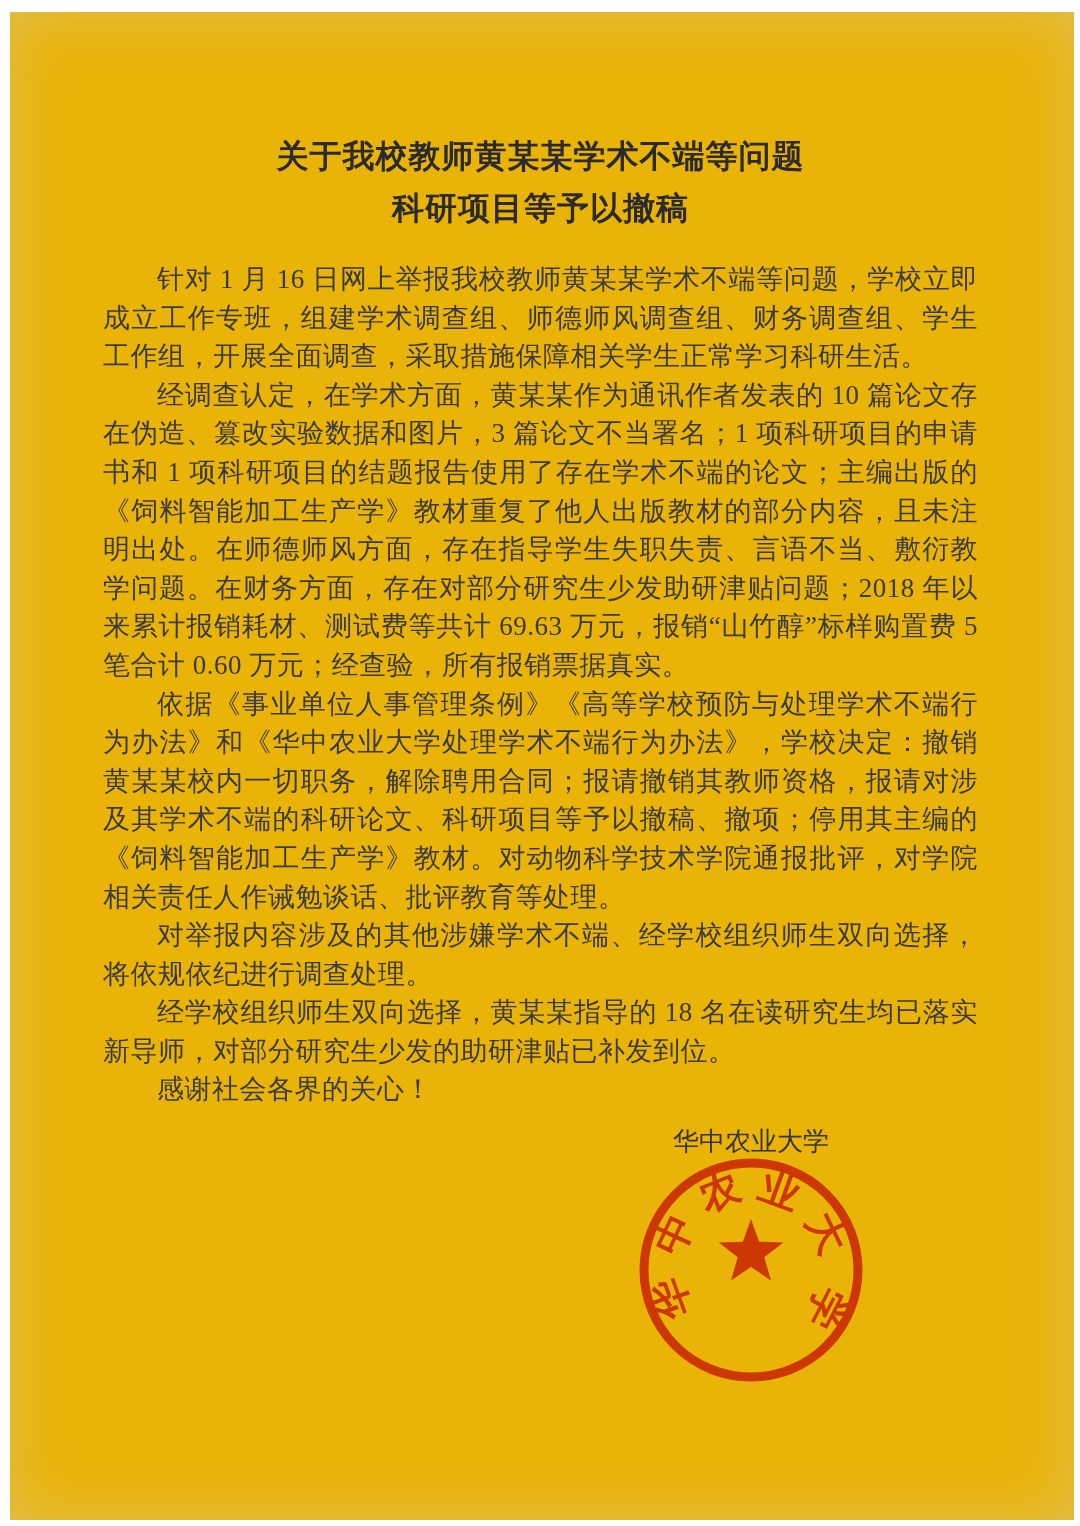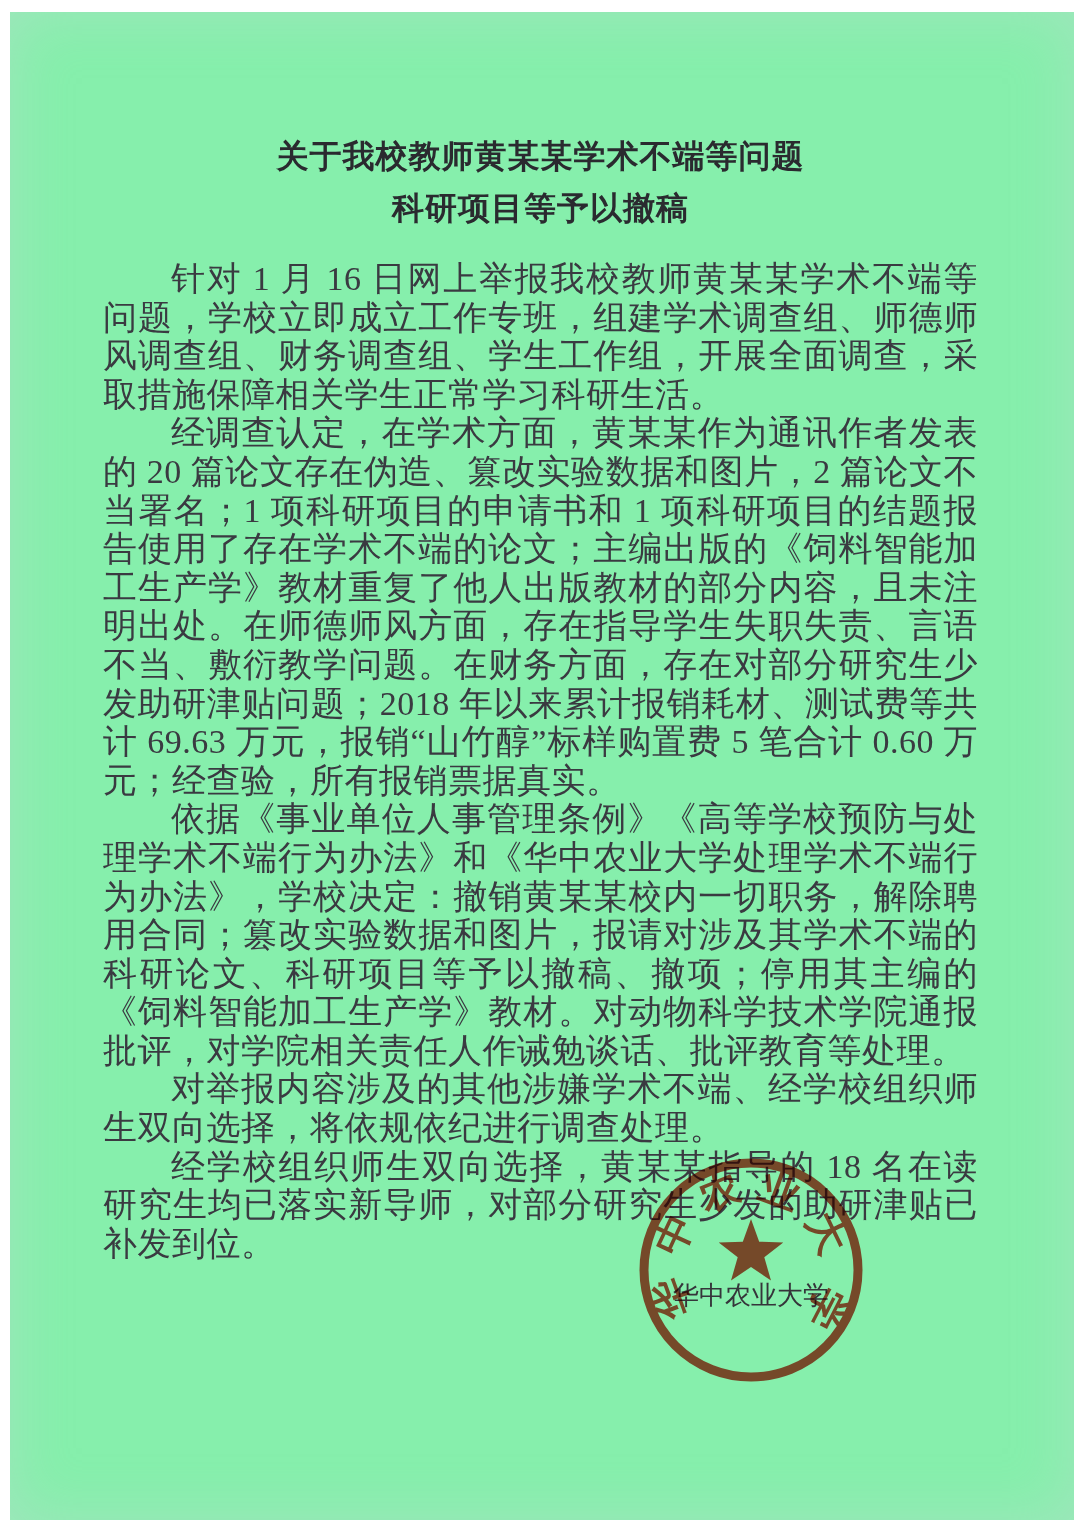--- a/index.html
+++ b/index.html
@@ -6,41 +6,41 @@
   body{
     width:1080px;height:1526px;
     background:#ffffff;
     font-family:"Liberation Serif","DejaVu Serif",serif;
     position:relative;
     overflow:hidden;
   }
   .page{
     position:absolute;
     left:10px;top:12px;right:6px;bottom:6px;
-    background:#86efac;
+    background:#eab308;
     box-shadow:inset 0 0 60px rgba(210,212,220,.35);
   }
   .doc{
     position:relative;
     padding:118px 96px 0 93px; 
     color:#393940;
   }
   .title{
     text-align:center;
     font-family:"Liberation Sans","DejaVu Sans",sans-serif;
     font-weight:bold;
     color:#2a2a2f;
     font-size:32px;
     line-height:52px;
     letter-spacing:1px;
     margin:0 0 26px 0;
   }
   .body-text p{
     margin:0;
-    font-size:34px;
+    font-size:27px;
     line-height:38.6px;
     text-align:justify;
     text-indent:2em;
     color:#3a3a41;
     letter-spacing:.5px;
   }
   .signature{
     width:230px;
     margin:13px 112px 0 auto;
     text-align:center;
@@ -72,24 +72,25 @@
 <div class="page">
   <div class="doc">
 
     <h1 class="title">
       <div>关于我校教师黄某某学术不端等问题</div>
       <div>科研项目等予以撤稿</div>
     </h1>
 
     <div class="body-text">
       <p>针对 1 月 16 日网上举报我校教师黄某某学术不端等问题，学校立即成立工作专班，组建学术调查组、师德师风调查组、财务调查组、学生工作组，开展全面调查，采取措施保障相关学生正常学习科研生活。</p>
-      <p>经调查认定，在学术方面，黄某某作为通讯作者发表的 20 篇论文存在伪造、篡改实验数据和图片，2 篇论文不当署名；1 项科研项目的申请书和 1 项科研项目的结题报告使用了存在学术不端的论文；主编出版的《饲料智能加工生产学》教材重复了他人出版教材的部分内容，且未注明出处。在师德师风方面，存在指导学生失职失责、言语不当、敷衍教学问题。在财务方面，存在对部分研究生少发助研津贴问题；2018 年以来累计报销耗材、测试费等共计 69.63 万元，报销“山竹醇”标样购置费 5 笔合计 0.60 万元；经查验，所有报销票据真实。</p>
-      <p>依据《事业单位人事管理条例》《高等学校预防与处理学术不端行为办法》和《华中农业大学处理学术不端行为办法》，学校决定：撤销黄某某校内一切职务，解除聘用合同；篡改实验数据和图片，报请对涉及其学术不端的科研论文、科研项目等予以撤稿、撤项；停用其主编的《饲料智能加工生产学》教材。对动物科学技术学院通报批评，对学院相关责任人作诫勉谈话、批评教育等处理。</p>
+      <p>经调查认定，在学术方面，黄某某作为通讯作者发表的 10 篇论文存在伪造、篡改实验数据和图片，3 篇论文不当署名；1 项科研项目的申请书和 1 项科研项目的结题报告使用了存在学术不端的论文；主编出版的《饲料智能加工生产学》教材重复了他人出版教材的部分内容，且未注明出处。在师德师风方面，存在指导学生失职失责、言语不当、敷衍教学问题。在财务方面，存在对部分研究生少发助研津贴问题；2018 年以来累计报销耗材、测试费等共计 69.63 万元，报销“山竹醇”标样购置费 5 笔合计 0.60 万元；经查验，所有报销票据真实。</p>
+      <p>依据《事业单位人事管理条例》《高等学校预防与处理学术不端行为办法》和《华中农业大学处理学术不端行为办法》，学校决定：撤销黄某某校内一切职务，解除聘用合同；报请撤销其教师资格，报请对涉及其学术不端的科研论文、科研项目等予以撤稿、撤项；停用其主编的《饲料智能加工生产学》教材。对动物科学技术学院通报批评，对学院相关责任人作诫勉谈话、批评教育等处理。</p>
       <p>对举报内容涉及的其他涉嫌学术不端、经学校组织师生双向选择，将依规依纪进行调查处理。</p>
       <p>经学校组织师生双向选择，黄某某指导的 18 名在读研究生均已落实新导师，对部分研究生少发的助研津贴已补发到位。</p>
+      <p>感谢社会各界的关心！</p>
     </div>
 
     <div class="signature">
       <div>华中农业大学</div>
     </div>
   </div>
 
   <svg class="seal" viewBox="-120 -120 240 240" aria-hidden="true">
 
     <circle cx="0" cy="0" r="107" fill="none" stroke="#dd3f2b" stroke-width="9"></circle>

